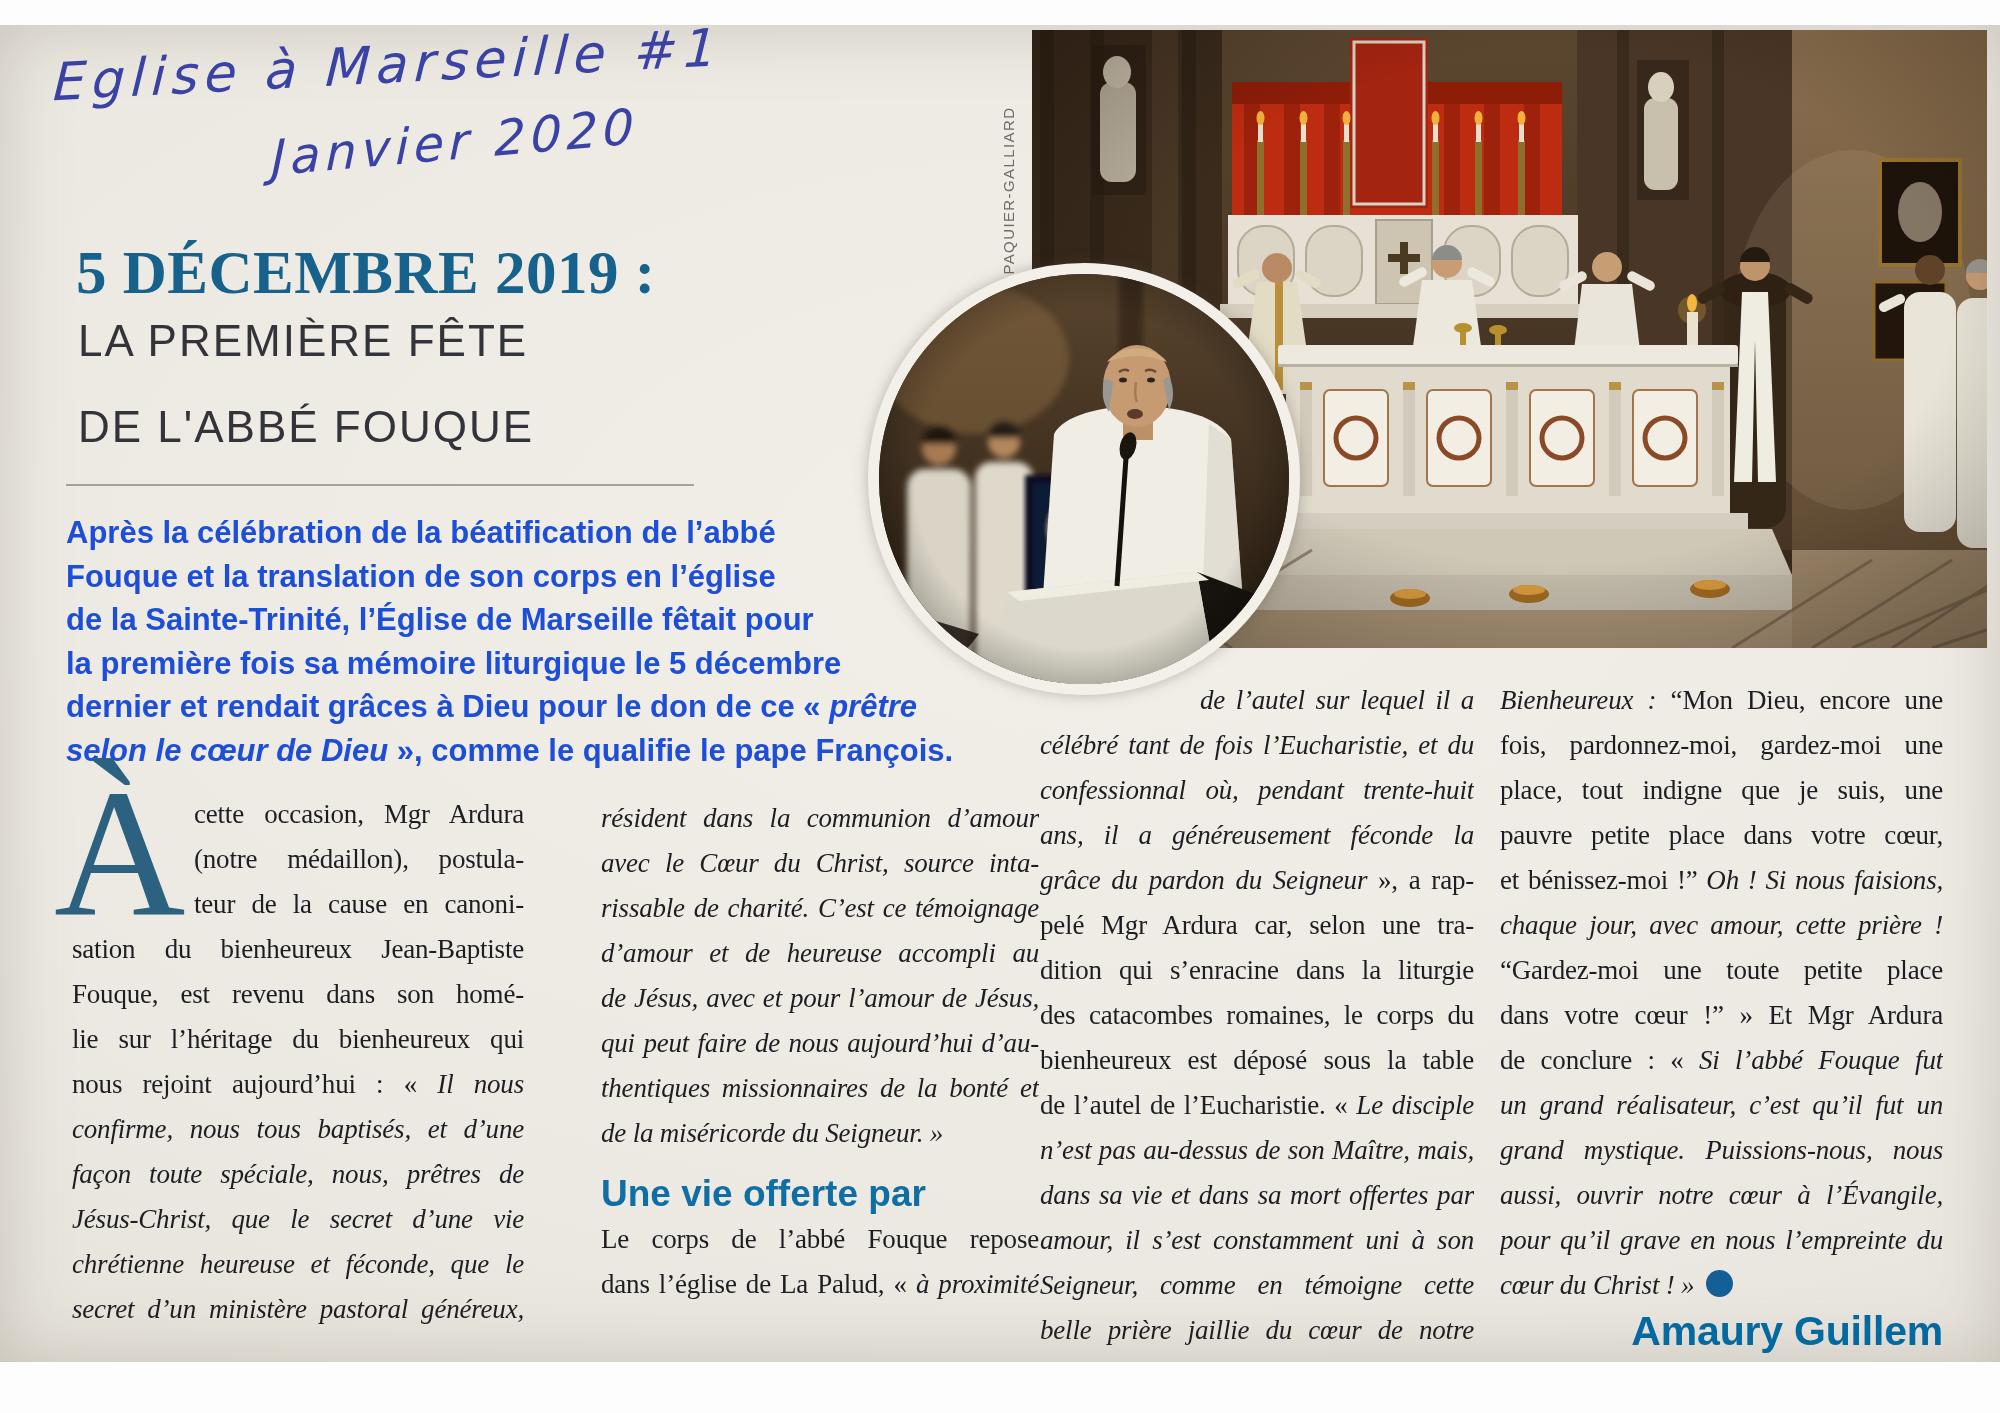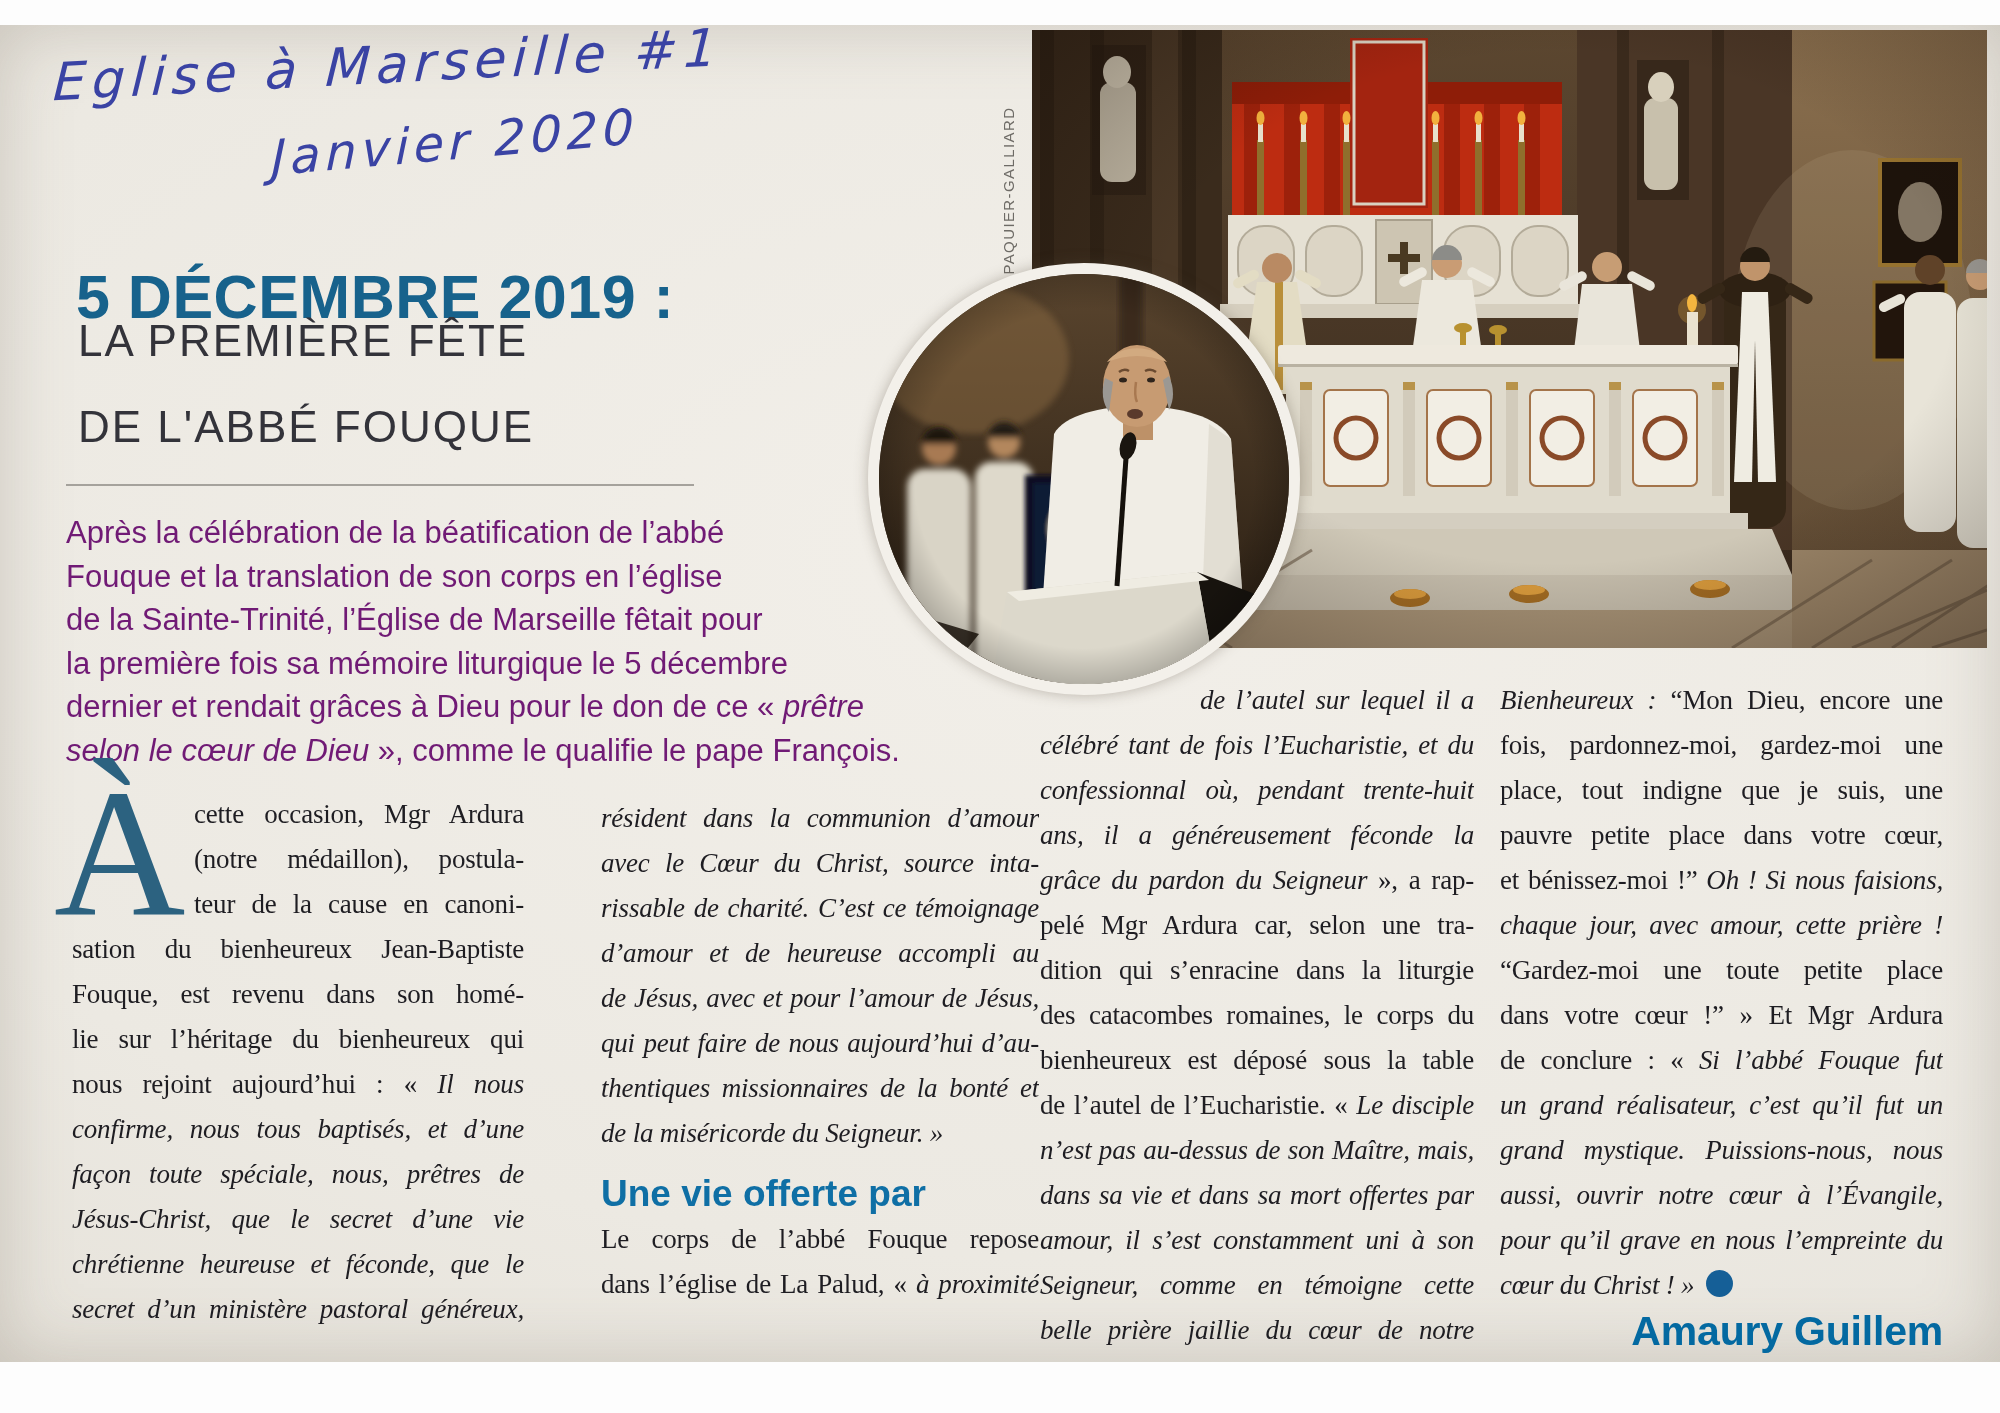--- a/index.html
+++ b/index.html
@@ -5,29 +5,29 @@
   html,body{margin:0;padding:0;background:#ffffff;}
   #page{position:relative;width:2000px;height:1413px;background:#fdfdfd;overflow:hidden;
         font-family:"Liberation Serif",serif;}
   #paper{position:absolute;left:0;top:25px;width:2000px;height:1337px;
         background:radial-gradient(120% 95% at 55% 40%, #f2efe9 0%, #ece9e2 55%, #e1ddd4 100%);
         box-shadow:inset 0 0 70px rgba(115,105,90,.28);}
   .hw{position:absolute;color:#3a43a4;font-family:"DejaVu Sans",sans-serif;font-style:italic;
       transform-origin:left top;white-space:nowrap;}
   #hw1{left:55px;top:52px;font-size:52px;letter-spacing:6px;transform:rotate(-3deg) skewX(-6deg);}
   #hw2{left:272px;top:130px;font-size:49px;letter-spacing:5px;transform:rotate(-5deg) skewX(-6deg);}
-  #kicker{position:absolute;left:76px;top:238px;font-family:Liberation Sans, sans-serif;
-      font-weight:700;font-size:61px;color:#17628c;letter-spacing:.5px;white-space:nowrap;margin-top:24px;}
+  #kicker{position:absolute;left:76px;top:238px;font-family:Liberation Serif, serif;
+      font-weight:700;font-size:61px;color:#17628c;letter-spacing:.5px;white-space:nowrap;}
   .hl-thin{position:absolute;left:78px;font-family:"Liberation Sans",sans-serif;font-weight:400;
       font-size:44px;color:#33333a;letter-spacing:2px;white-space:nowrap;}
   #hl2{top:316px;} #hl3{top:402px;}
   #rule{position:absolute;left:66px;top:484px;width:628px;height:2px;background:#a5a29c;}
   #intro{position:absolute;left:66px;top:511px;width:890px;}
   #intro .ln{font-family:"Liberation Sans",sans-serif;font-size:31px;line-height:43.5px;
-      color:#701a75;height:43.5px;white-space:nowrap;}
+      color:#1d4ed8;height:43.5px;white-space:nowrap;font-weight:bold;}
   .col{position:absolute;}
   #col1{left:72px;top:792px;width:452px;}
   #col2{left:572px;top:796px;width:438px;margin-left:29px;}
   #col3{left:1040px;top:678px;width:434px;}
   #col4{left:1500px;top:678px;width:443px;}
   .col .ln{font-size:27px;line-height:45px;height:45px;color:#1e1d22;letter-spacing:-.2px;
       overflow:hidden;}
   .col .jst{text-align:justify;text-align-last:justify;}
   .it{font-style:italic;}
   .col .subhead{font-family:"Liberation Sans",sans-serif;font-weight:700;font-size:37px;

